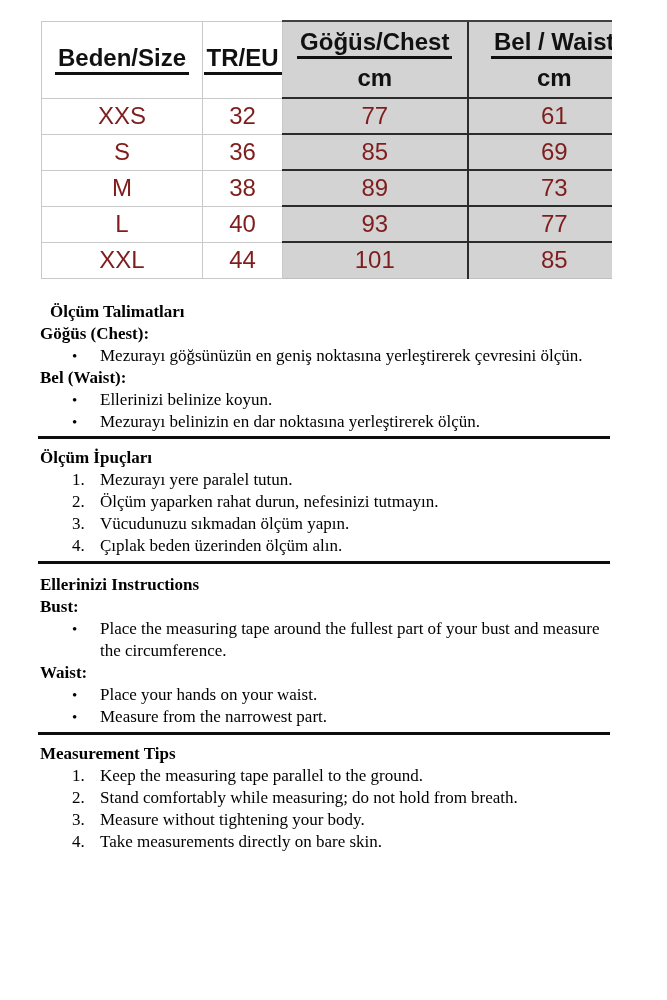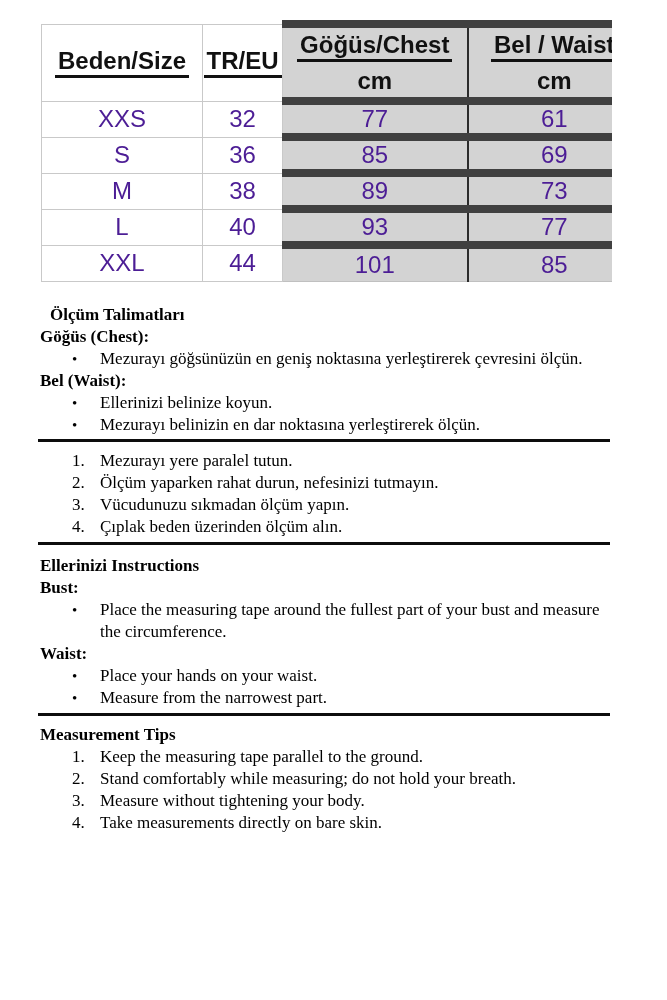--- a/index.html
+++ b/index.html
@@ -23,35 +23,35 @@
   .size-table th, .size-table td {
     padding: 0;
     text-align: center;
     vertical-align: middle;
   }
   .size-table thead tr { height: 77px; }
   .size-table tbody tr { height: 36px; }
   .size-table td {
     font-family: "Liberation Sans", sans-serif;
     font-size: 24px;
-    color: #4c1d95;
+    color: #7f1d1d;
   }
   .size-table th {
     font-family: "Liberation Sans", sans-serif;
     font-size: 24px;
     font-weight: bold;
     color: #111111;
   }
   .wcell {
     background: #ffffff;
     border: 1px solid #c9c9c9;
   }
   .gcell {
     background: #d3d3d3;
-    border-top: 8px solid #404040;
+    border-top: 2px solid #404040;
     border-bottom: 2px solid #2b2b2b;
     border-right: 1px solid #c4c4c4;
   }
   .gdiv { border-left: 2px solid #2b2b2b; }
   .size-table tbody tr:last-child .gcell { border-bottom: 1px solid #c0c0c0; }
   .u {
     display: inline-block;
     border-bottom: 3px solid #111111;
     padding: 0 3px 2px 3px;
     line-height: 1.05;
@@ -175,20 +175,21 @@
     </div>
     <div class="li">
       <span class="mk mk-bullet">•</span>
       <span class="li-text">Mezurayı belinizin en dar noktasına yerleştirerek ölçün.</span>
     </div>
   </section>
 
   <div class="rule" id="rule-1"></div>
 
   <section class="txt" id="sec-tr-tips">
+    <div class="hd">Ölçüm İpuçları</div>
     <div class="li">
       <span class="mk">1.</span>
       <span class="li-text">Mezurayı yere paralel tutun.</span>
     </div>
     <div class="li">
       <span class="mk">2.</span>
       <span class="li-text">Ölçüm yaparken rahat durun, nefesinizi tutmayın.</span>
     </div>
     <div class="li">
       <span class="mk">3.</span>
@@ -223,21 +224,21 @@
   <div class="rule" id="rule-3"></div>
 
   <section class="txt" id="sec-en-tips">
     <div class="hd">Measurement Tips</div>
     <div class="li">
       <span class="mk">1.</span>
       <span class="li-text">Keep the measuring tape parallel to the ground.</span>
     </div>
     <div class="li">
       <span class="mk">2.</span>
-      <span class="li-text">Stand comfortably while measuring; do not hold your breath.</span>
+      <span class="li-text">Stand comfortably while measuring; do not hold from breath.</span>
     </div>
     <div class="li">
       <span class="mk">3.</span>
       <span class="li-text">Measure without tightening your body.</span>
     </div>
     <div class="li">
       <span class="mk">4.</span>
       <span class="li-text">Take measurements directly on bare skin.</span>
     </div>
   </section>

